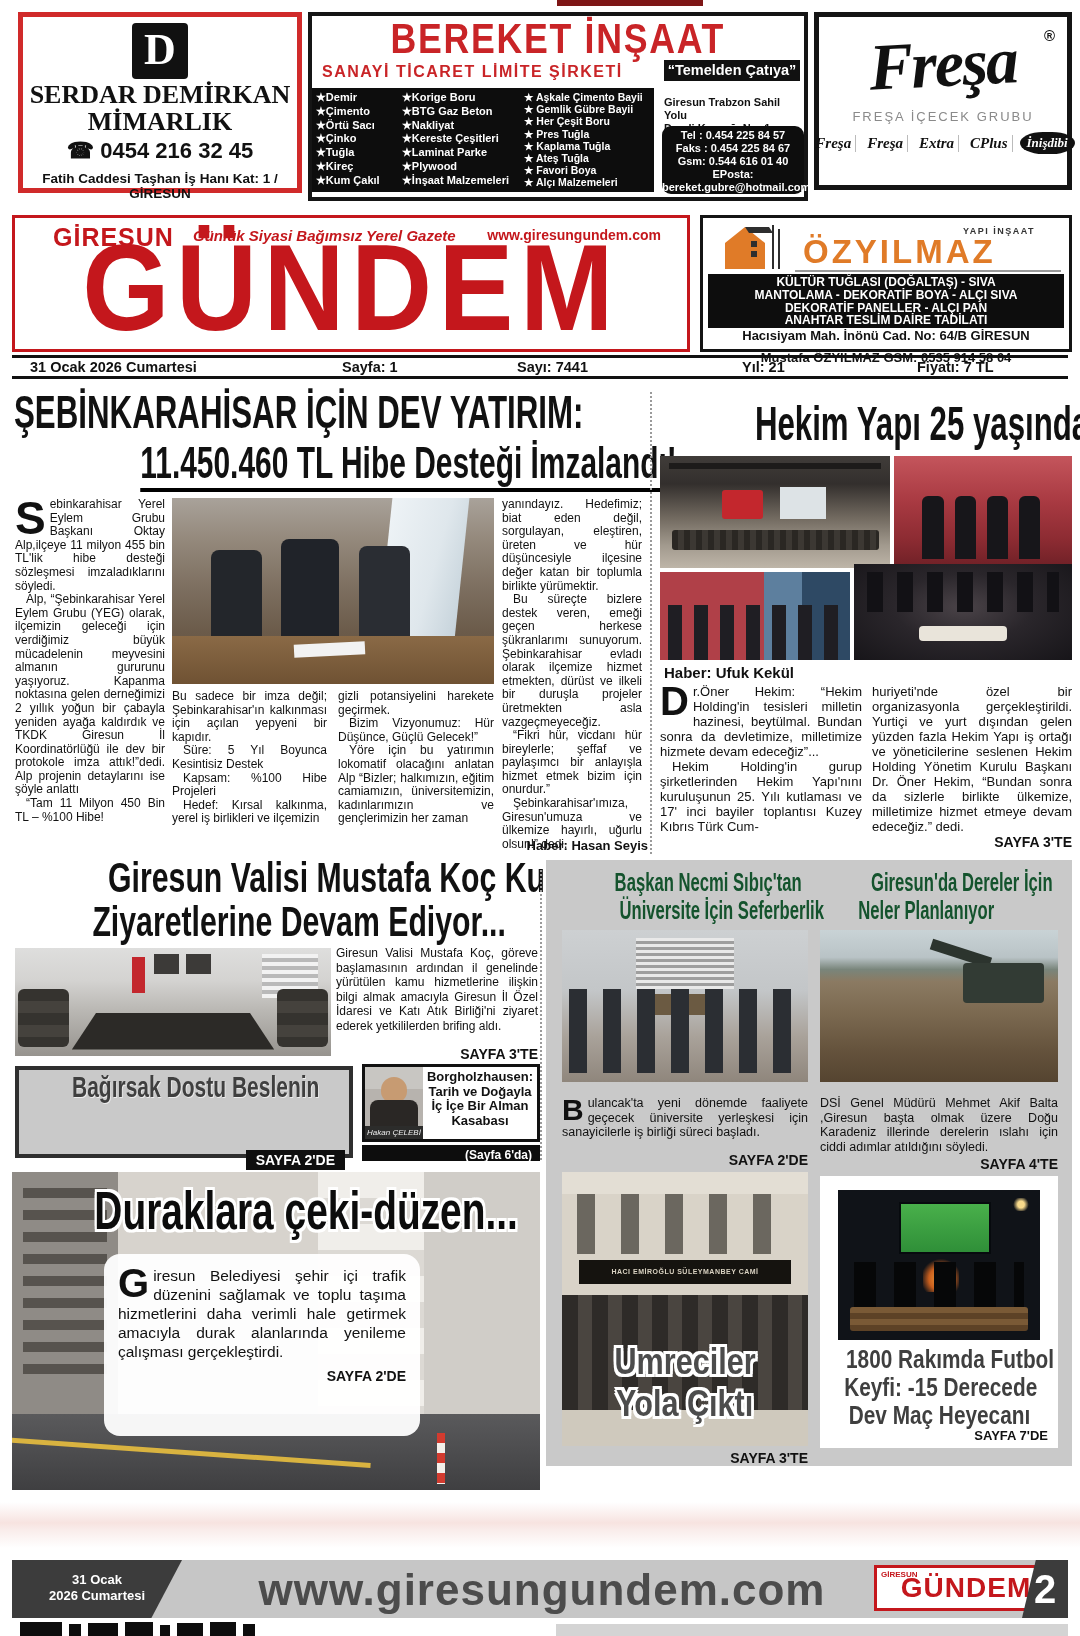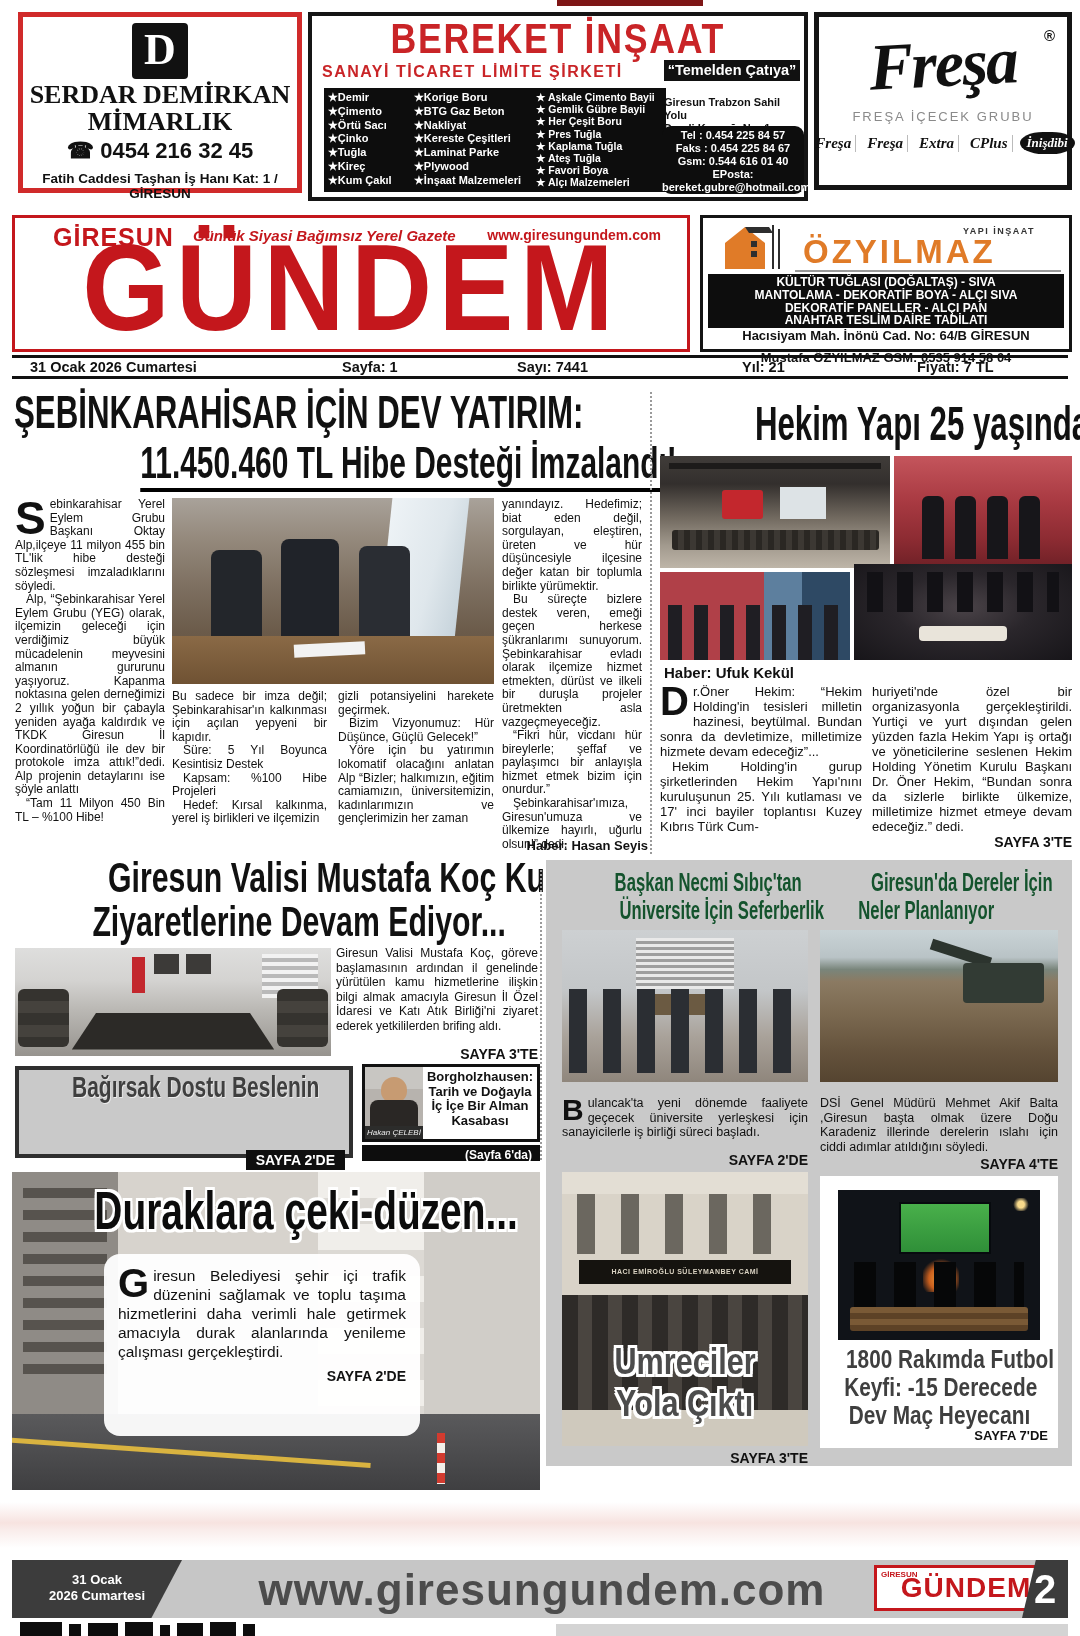--- a/index.html
+++ b/index.html
@@ -17,21 +17,21 @@
   .ad-serdar{left:18px;top:12px;width:284px;height:181px;border:5px solid #d02a2a;text-align:center;box-sizing:border-box;}
   .sd-logo{width:56px;height:56px;background:#111;color:#fff;margin:6px auto 2px;
            font-family:"Liberation Serif",serif;font-weight:bold;font-size:44px;line-height:54px;border-radius:4px;}
   .sd-name{font-family:"Liberation Serif",serif;font-weight:bold;font-size:26px;line-height:1.04;}
   .sd-phone{font-weight:bold;font-size:22px;margin-top:3px;}
   .sd-addr{font-weight:bold;font-size:13.5px;margin-top:7px;}
   .ad-bereket{left:308px;top:12px;width:500px;height:189px;border:4px solid #151515;box-sizing:border-box;background:#fff;}
   .bk-title{left:0;top:0;width:100%;text-align:center;font-weight:bold;font-size:42px;color:#c92427;letter-spacing:2px;line-height:46px;}
   .bk-sub{left:10px;top:47px;font-weight:bold;font-size:16px;color:#c92427;letter-spacing:1.5px;}
   .bk-slogan{left:352px;top:44px;width:136px;height:21px;background:#111;color:#fff;font-weight:bold;font-size:14.5px;text-align:center;line-height:21px;}
-  .bk-list{left:12px;top:72px;width:342px;height:104px;background:#0d0d0d;color:#fff;display:flex;padding:3px 4px;box-sizing:border-box;}
+  .bk-list{left:0;top:72px;width:342px;height:104px;background:#0d0d0d;color:#fff;display:flex;padding:3px 4px;box-sizing:border-box;}
   .bk-list .c{font-weight:bold;font-size:11px;line-height:13.8px;white-space:nowrap;}
   .bk-c1{width:86px;} .bk-c2{width:122px;} .bk-c3{width:126px;font-size:10.5px!important;line-height:12.2px!important;}
   .bk-addr{left:352px;top:80px;width:140px;text-align:left;font-weight:bold;font-size:11px;line-height:13px;color:#111;}
   .bk-tel{left:350px;top:110px;width:142px;height:68px;background:#0d0d0d;border-radius:9px;color:#fff;
           font-weight:bold;font-size:11px;line-height:13px;text-align:center;padding-top:3px;box-sizing:border-box;}
   .ad-fresa{left:814px;top:12px;width:258px;height:178px;border:5px solid #141414;box-sizing:border-box;text-align:center;}
   .fs-logo{font-family:"Liberation Serif",serif;font-style:italic;font-weight:bold;font-size:66px;line-height:82px;
            letter-spacing:-2px;transform:rotate(-3deg);display:inline-block;margin-top:6px;}
   .fs-reg{position:absolute;right:12px;top:10px;font-size:15px;font-weight:bold;}
   .fs-sub{color:#8a8a8a;font-size:13px;letter-spacing:2px;margin-top:4px;}

